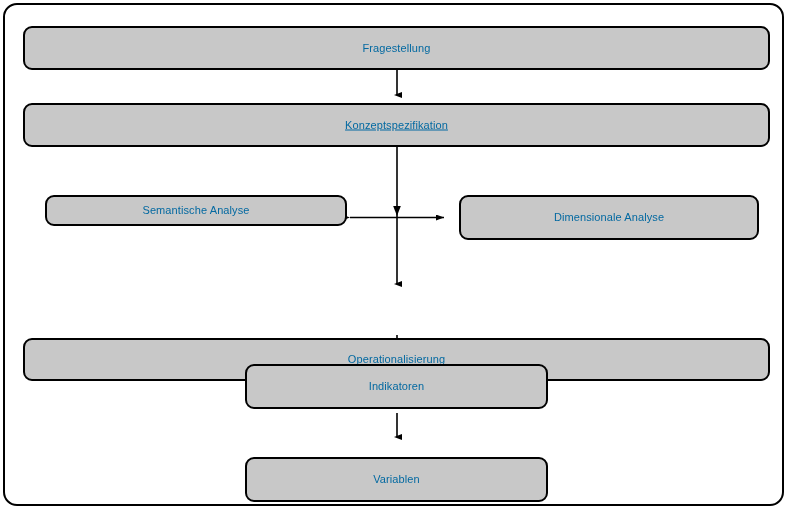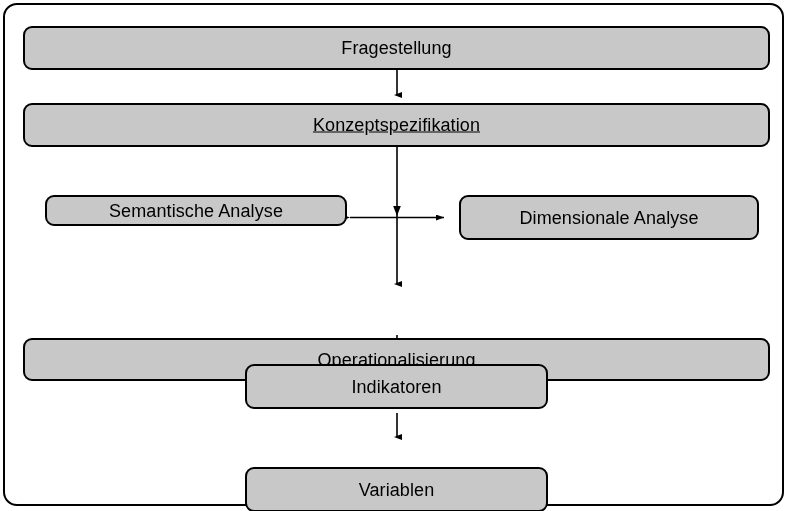--- a/index.html
+++ b/index.html
@@ -30,22 +30,22 @@
   }
   .node {
     position: absolute;
     box-sizing: border-box;
     background: #c8c8c8;
     border: 2px solid #000000;
     border-radius: 9px;
     display: flex;
     align-items: center;
     justify-content: center;
-    color: #000000;
-    font-size: 18px;
+    color: #0369a1;
+    font-size: 11px;
     line-height: 1;
     letter-spacing: 0.1px;
     white-space: nowrap;
   }
   .node-label {
     display: block;
     transform: translateY(-0.5px);
   }
   svg#edges {
     position: absolute;
@@ -107,17 +107,17 @@
   </div>
 
   <div class="node" id="node-operationalisierung" style="left:23px; top:292px; width:747px; height:43px;margin-top:46px;">
     <span class="node-label">Operationalisierung</span>
   </div>
 
   <div class="node" id="node-indikatoren" style="left:245px; top:364px; width:303px; height:45px;text-align:center;">
     <span class="node-label">Indikatoren</span>
   </div>
 
-  <div class="node" id="node-variablen" style="left:245px; top:467px; width:303px; height:45px;">
+  <div class="node" id="node-variablen" style="left:245px; top:457px; width:303px; height:45px;">
     <span class="node-label">Variablen</span>
   </div>
 
 </div>
 
 </body></html>

